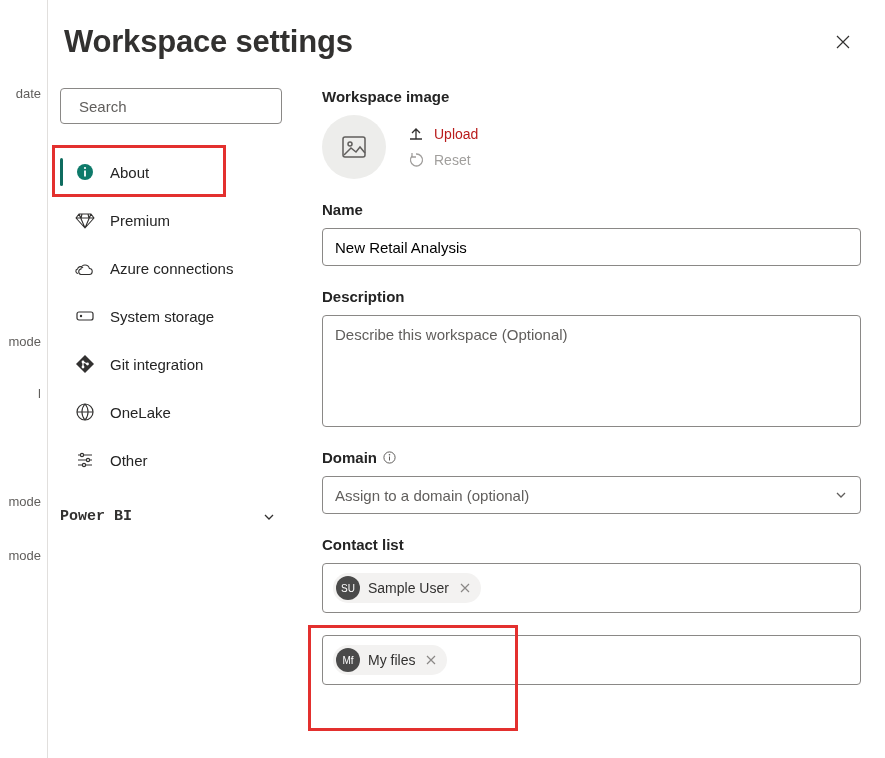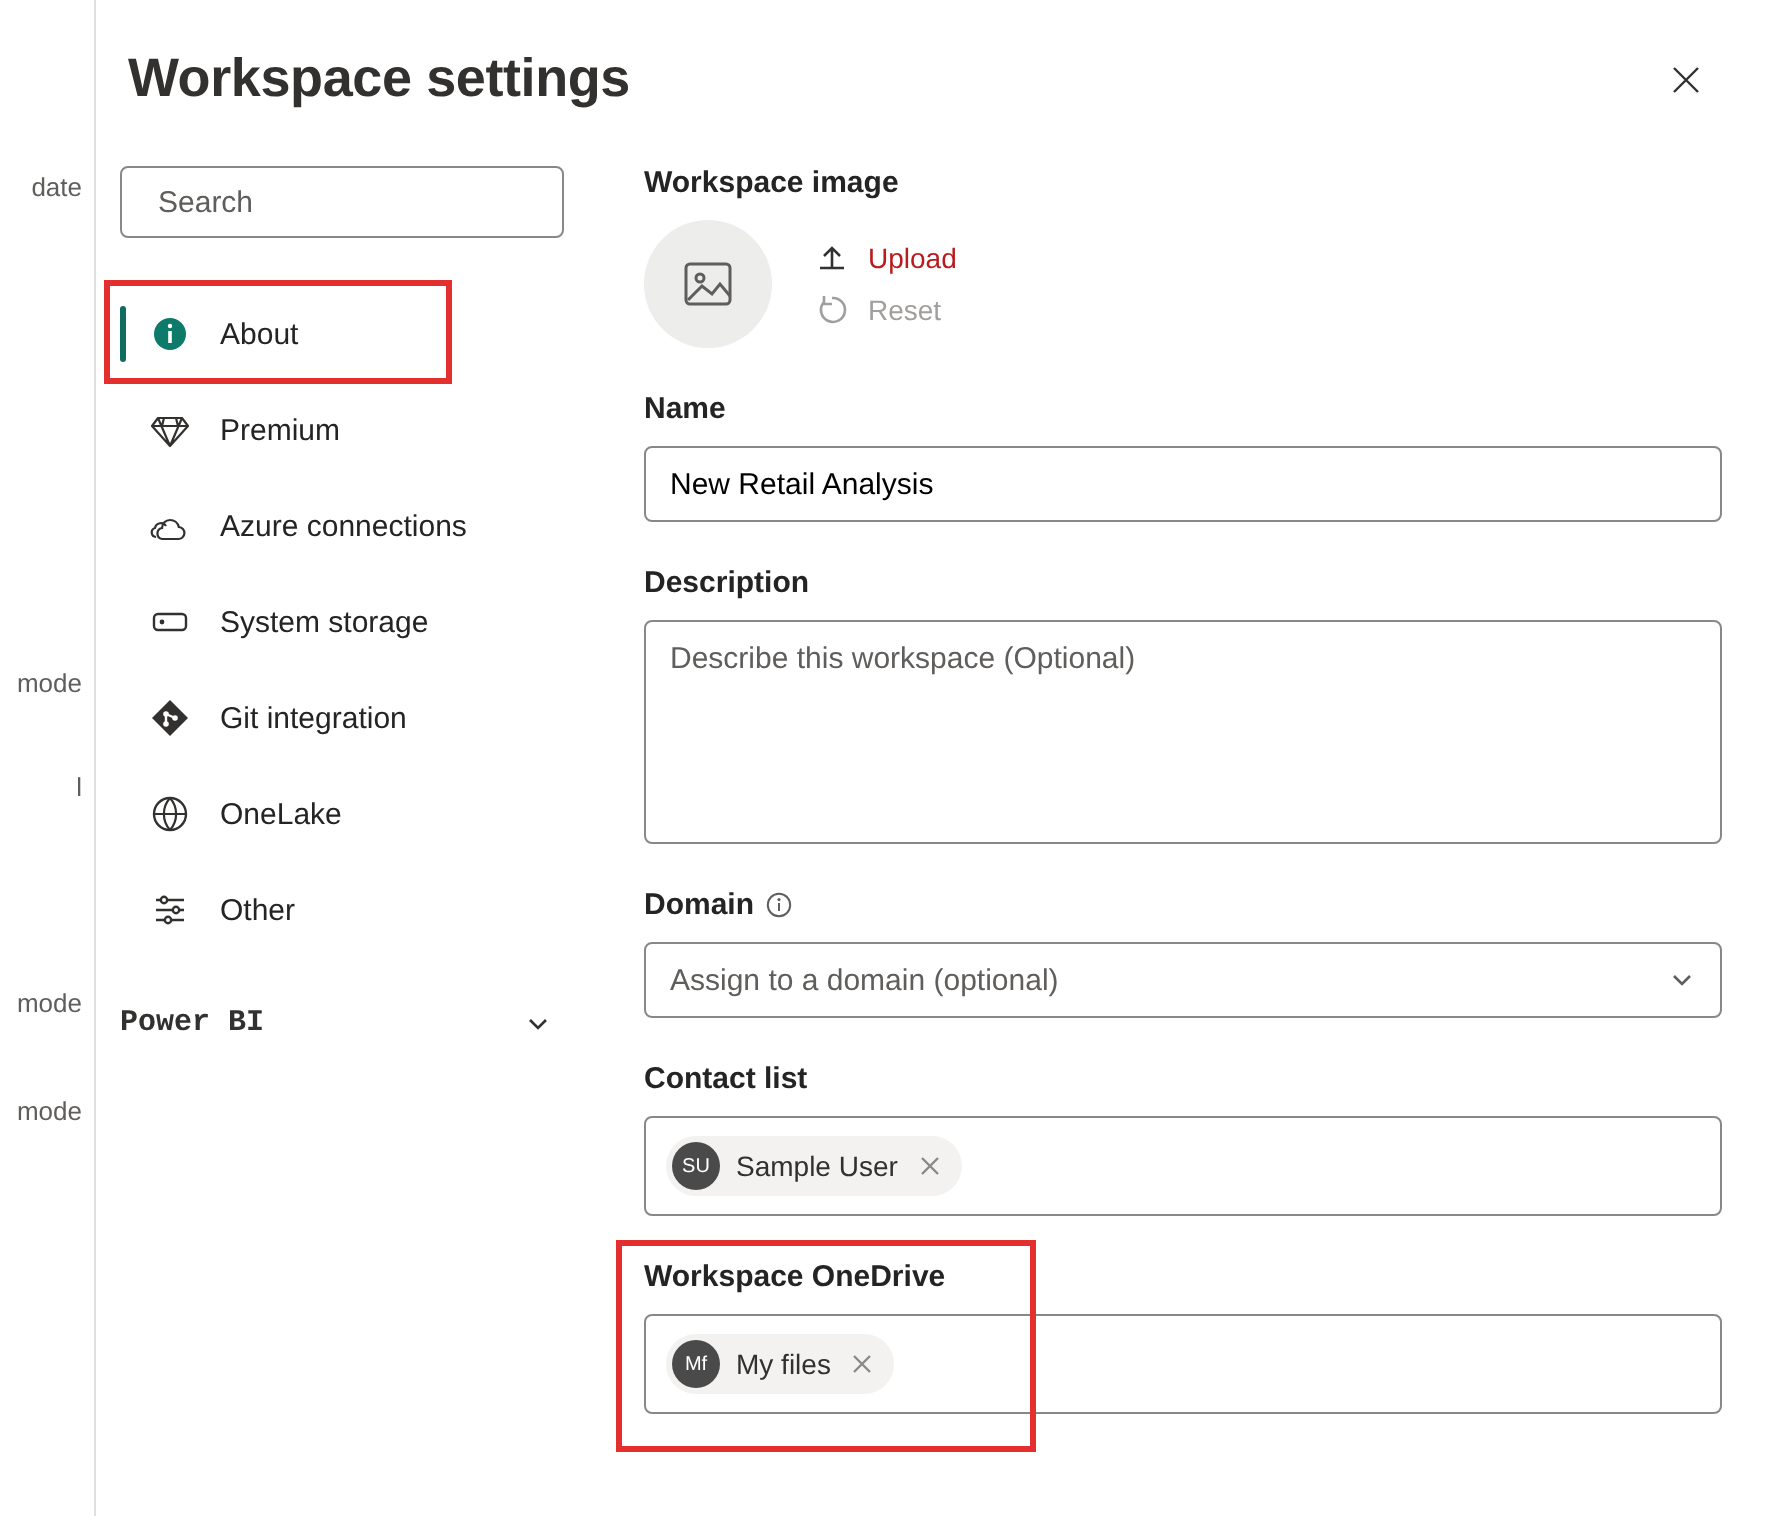--- a/index.html
+++ b/index.html
@@ -36,21 +36,21 @@
 
   .modal-header {
     display: flex;
     align-items: center;
     justify-content: space-between;
     padding-left: 4px;
     padding-right: 4px;
     margin-bottom: 28px;
   }
   .modal-title {
-    font-size: 27px;
+    font-size: 31px;
     font-weight: 700;
     letter-spacing: -0.2px;
   }
   .close-btn {
     width: 28px; height: 28px;
     display: flex; align-items: center; justify-content: center;
     cursor: pointer;
     color: #323130;
   }
 
@@ -427,21 +427,20 @@
               <svg width="10" height="10" viewBox="0 0 10 10">
                   <path d="M1 1 L9 9 M9 1 L1 9" stroke="#8a8886" stroke-width="1.2"></path>
                 </svg>
             </span>
           </div>
         </div>
       </div>
 
       <div class="block" style="position:relative">
         <div class="red-highlight" style="left:-14px; top:-10px; width:210px; height:106px"></div>
-        <div class="block-label">Workspace OneDrive</div>
         <div class="chip-box">
           <div class="chip">
             <div class="avatar">Mf</div>
             <span>My files</span>
             <span class="remove">
               <svg width="10" height="10" viewBox="0 0 10 10">
                   <path d="M1 1 L9 9 M9 1 L1 9" stroke="#8a8886" stroke-width="1.2"></path>
                 </svg>
             </span>
           </div>

